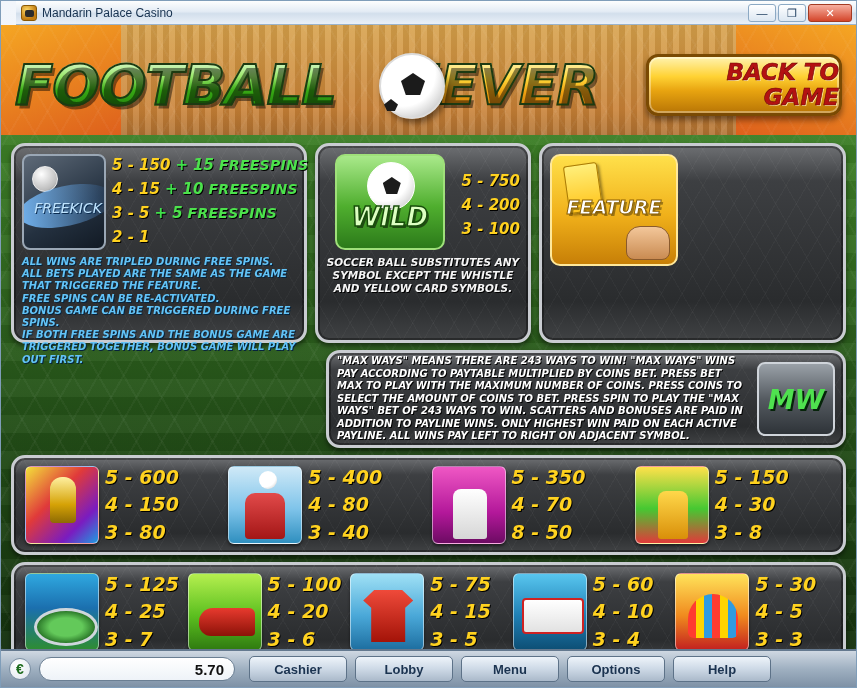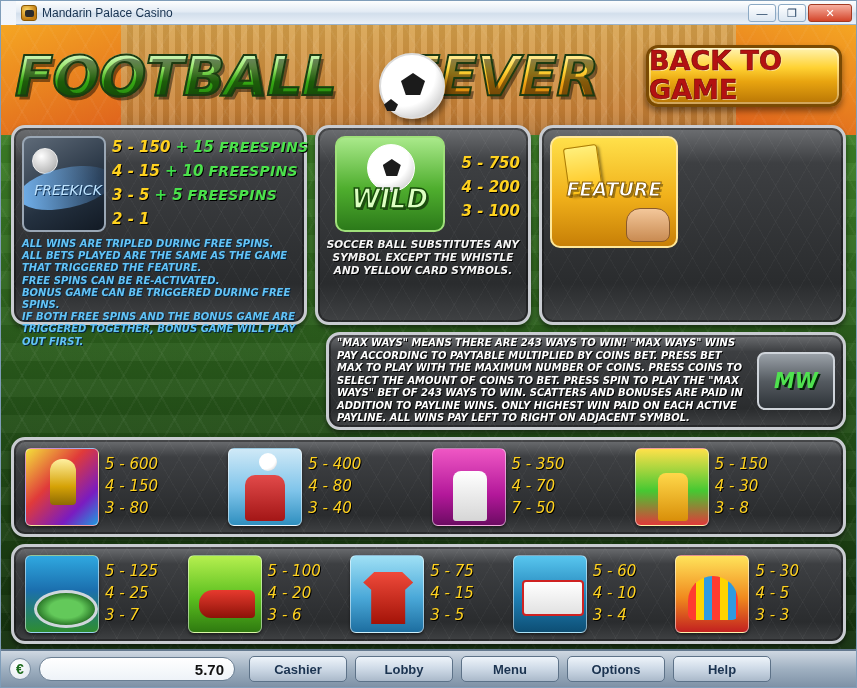--- a/index.html
+++ b/index.html
@@ -95,21 +95,21 @@
     position:absolute; left:0; top:0; right:0; bottom:0;
     background:
       repeating-linear-gradient(60deg, rgba(255,255,255,.035) 0 2px, rgba(0,0,0,0) 2px 22px),
       repeating-linear-gradient(-60deg, rgba(255,255,255,.035) 0 2px, rgba(0,0,0,0) 2px 22px);
     pointer-events:none;
   }
 
   
   #header {
     position: relative;
-    height: 100px;
+    height: 118px;
     display: flex; align-items: center;
     padding: 1px 10px 0 14px;
   }
   #logo {
     display: flex; align-items: center; gap: 2px;
     flex: 1;
   }
   .logo-word {
     font-family: "DejaVu Sans", sans-serif;
     font-weight: bold;
@@ -150,25 +150,25 @@
     width: 196px; height: 62px; margin-right: 4px;
     border-radius: 12px;
     background: linear-gradient(#fff3b0, #ffd233 35%, #e8a410 60%, #b87505);
     border: 3px solid #7a4a03;
     box-shadow: 0 4px 6px rgba(0,0,0,.45), inset 0 0 0 2px rgba(255,255,255,.35);
     display:flex; align-items:center; justify-content:center;
     cursor: pointer;
   }
   #back-to-game-label {
     font-family: "DejaVu Sans", sans-serif;
-    font-weight: bold; 
-    font-size: 27px; color: #b31212;
+    font-weight: bold; font-style: italic;
+    font-size: 23px; color: #b31212;
     -webkit-text-stroke: .6px #6d0606;
     text-shadow: 1px 1px 0 #ffe9a0;
-    text-align:left; line-height:1.05;
+    text-align:right; line-height:1.05;
   }
 
   
   .panel {
     background: linear-gradient(#6d6f72, #3d3f42 18%, #2a2c2e 80%, #404244);
     border: 3px solid #c9ccd1;
     border-radius: 14px;
     box-shadow: 0 3px 5px rgba(0,0,0,.5), inset 0 0 0 2px rgba(0,0,0,.35);
     position: relative;
   }
@@ -317,49 +317,49 @@
     margin: 7px 10px 0 auto;
     width: 520px; height: 98px;
   }
   #panel-maxways .panel-inner { display:flex; gap:10px; align-items:center; }
   #maxways-text {
     font-family:"DejaVu Sans", sans-serif; font-weight:bold; font-style:italic;
     font-size:10px; line-height:1.25; color:#fff; text-shadow:1px 1px 0 #000;
     flex:1;
   }
   #maxways-icon {
-    width: 78px; height: 58px; flex:none;
+    width: 78px; height: 74px; flex:none;
     border-radius: 8px;
     border: 2px solid #cfd4da;
     background: linear-gradient(#9aa1a8, #555b61 50%, #2e3338);
     display:flex; align-items:center; justify-content:center;
     font-family:"DejaVu Sans", sans-serif; font-weight:bold; font-style:italic;
-    font-size: 21px; color:#4fe14f; text-shadow: 2px 2px 0 #06240a;
+    font-size: 27px; color:#4fe14f; text-shadow: 2px 2px 0 #06240a;
   }
 
   
   .pay-row {
     margin: 7px 10px 0 10px;
     height: 100px;
     display: flex; align-items: center;
   }
   .pay-row .panel-inner { display:flex; width:100%; align-items:center; }
   .sym-cell {
     flex:1; display:flex; align-items:center; gap:6px; padding: 0 3px;
   }
   .sym-art {
     width: 74px; height: 78px; flex:none;
     border-radius: 6px;
     border: 1px solid rgba(255,255,255,.5);
     position: relative; overflow: hidden;
     box-shadow: 0 2px 3px rgba(0,0,0,.5);
   }
   .sym-pays {
-    font-family:"DejaVu Sans", sans-serif; font-weight:normal; font-style:italic;
-    font-size: 15px; color:#ffd21f; text-shadow: 1px 1px 0 #000;
+    font-family:"DejaVu Sans", sans-serif; font-weight:bold; font-style:italic;
+    font-size: 19px; color:#ffd21f; text-shadow: 1px 1px 0 #000;
     line-height: 1.45; white-space:nowrap;
   }
 
   
   .art-trophy { background: linear-gradient(135deg,#f3e03a,#e03a3a 40%,#7a1cc0 75%,#1f9be0); }
   .art-trophy:after{
     content:""; position:absolute; left:24px; top:10px; width:26px; height:46px;
     background: linear-gradient(#fff0a0,#d5a206 60%,#8d6a04);
     border-radius: 12px 12px 4px 4px;
   }
@@ -589,21 +589,21 @@
             <div>5 - 400</div>
             <div>4 - 80</div>
             <div>3 - 40</div>
           </div>
         </div>
         <div class="sym-cell">
           <div class="sym-art art-keeper"></div>
           <div class="sym-pays">
             <div>5 - 350</div>
             <div>4 - 70</div>
-            <div>7 - 50</div>
+            <div>8 - 50</div>
           </div>
         </div>
         <div class="sym-cell">
           <div class="sym-art art-fan"></div>
           <div class="sym-pays">
             <div>5 - 150</div>
             <div>4 - 30</div>
             <div>3 - 8</div>
           </div>
         </div>

